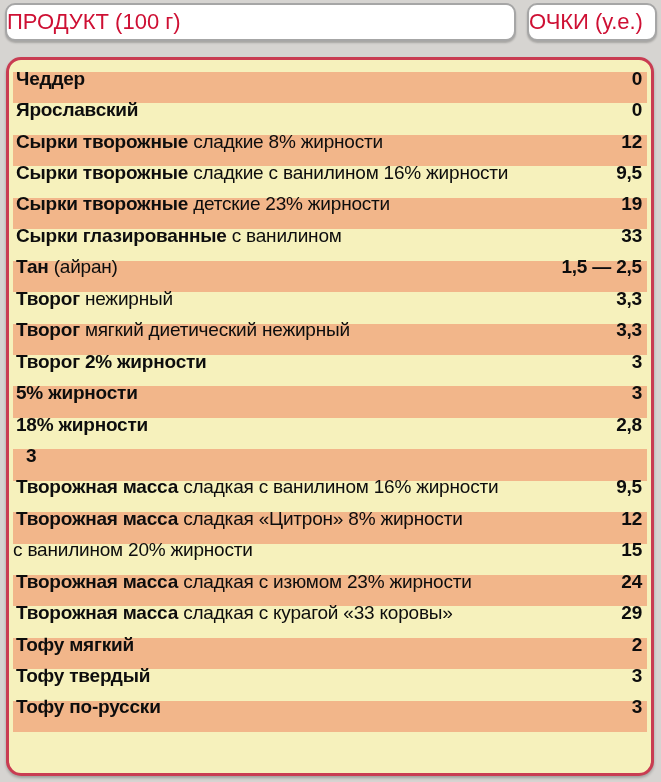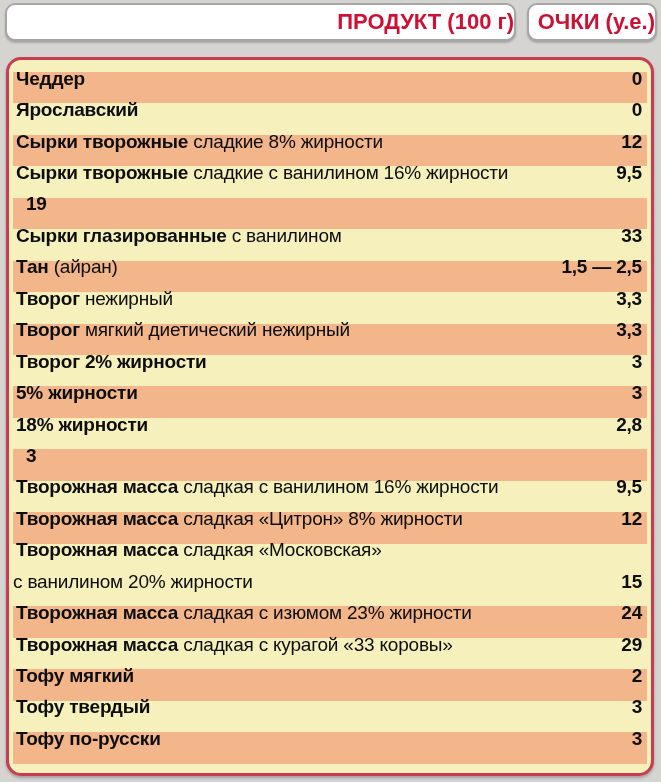--- a/index.html
+++ b/index.html
@@ -23,23 +23,23 @@
     display: flex;
     gap: 11px;
   }
   .header-box {
     background: #FFFFFF;
     border: 2px solid #A6A6A6;
     border-radius: 10px;
     box-shadow: 0 2px 2px rgba(0,0,0,0.22);
     display: flex;
     align-items: center;
-    justify-content: flex-end;
+    justify-content: flex-start;
     color: #CE1034;
-    font-weight: 700;
+    font-weight: 400;
     font-size: 22px;
     letter-spacing: 0px;
     white-space: nowrap;
   }
   .header-box.product { flex: 1; }
   .header-box.points { width: 130px; }
   
   .points-table {
     position: absolute;
     top: 57px; left: 6px;
@@ -98,20 +98,21 @@
       </div>
       <div class="row hl">
         <span class="name"><b>Сырки творожные</b><span class="rest"> сладкие 8% жирности</span></span>
         <span class="value">12</span>
       </div>
       <div class="row">
         <span class="name"><b>Сырки творожные</b><span class="rest"> сладкие с ванилином 16% жирности</span></span>
         <span class="value">9,5</span>
       </div>
       <div class="row hl">
+        <span class="name"><b>Сырки творожные</b><span class="rest"> детские 23% жирности</span></span>
         <span class="value">19</span>
       </div>
       <div class="row">
         <span class="name"><b>Сырки глазированные</b><span class="rest"> с ванилином</span></span>
         <span class="value">33</span>
       </div>
       <div class="row hl">
         <span class="name"><b>Тан</b><span class="rest"> (айран)</span></span>
         <span class="value">1,5 — 2,5</span>
       </div>
@@ -139,24 +140,20 @@
         <span class="value">3</span>
       </div>
       <div class="row">
         <span class="name"><b>Творожная масса</b><span class="rest"> сладкая с ванилином 16% жирности</span></span>
         <span class="value">9,5</span>
       </div>
       <div class="row hl">
         <span class="name"><b>Творожная масса</b><span class="rest"> сладкая «Цитрон» 8% жирности</span></span>
         <span class="value">12</span>
       </div>
-      <div class="row">
-        <span class="name"><b>Творожная масса</b><span class="rest"> сладкая «Московская»</span></span>
-        <span class="value"></span>
-      </div>
       <div class="row line2">
         <span class="name">с ванилином 20% жирности</span>
         <span class="value">15</span>
       </div>
       <div class="row hl">
         <span class="name"><b>Творожная масса</b><span class="rest"> сладкая с изюмом 23% жирности</span></span>
         <span class="value">24</span>
       </div>
       <div class="row">
         <span class="name"><b>Творожная масса</b><span class="rest"> сладкая с курагой «33 коровы»</span></span>

